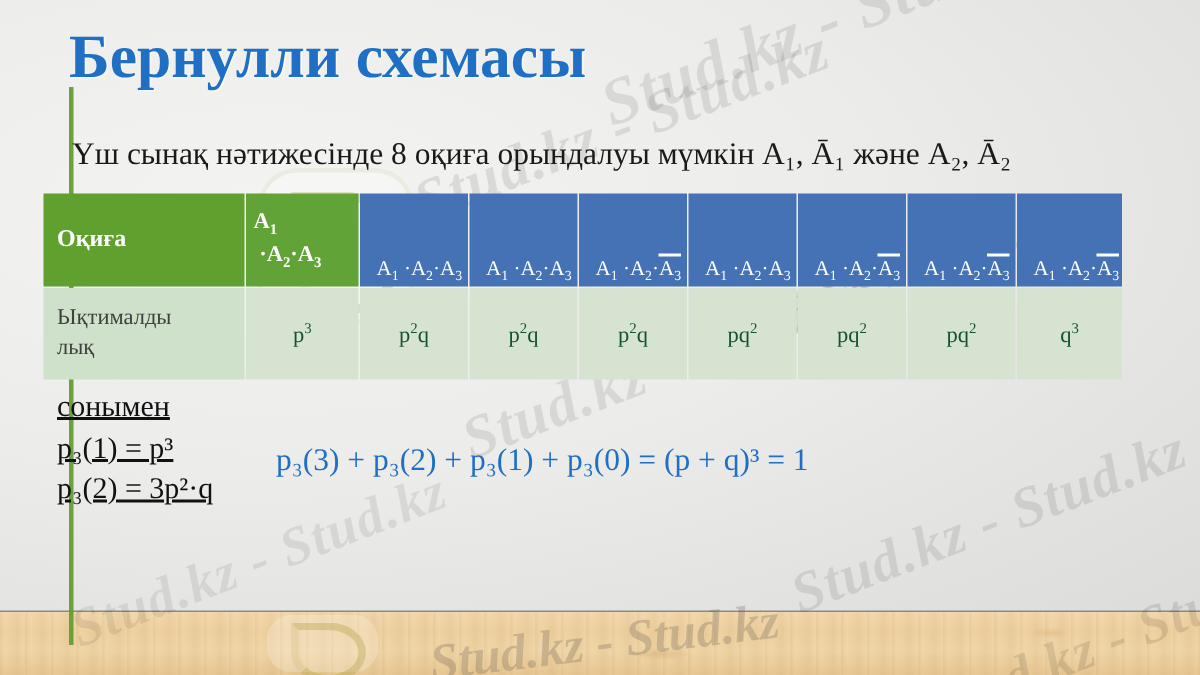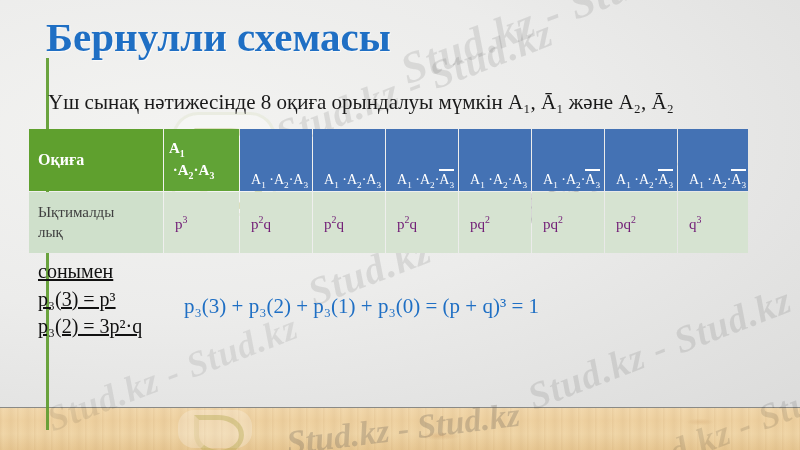--- a/index.html
+++ b/index.html
@@ -156,23 +156,24 @@
     background: #CFE0CB;
     color: #404040;
     font-size: 15px;
     height: 54px;
     text-align: left;
     padding-left: 9px !important;
     line-height: 1.3;
   }
   .d-val {
     background: #D6E3D1;
-    color: #701a75;
+    color: #14532d;
     font-size: 15px;
     height: 54px;
+    text-align: center;
     vertical-align: top;
     padding-top: 5px !important;
   }
   sup, sub {
     font-size: 0.66em;
     line-height: 0;
   }
   .ovl {
     position: relative;
     display: inline-block;
@@ -332,19 +333,19 @@
           <td class="d-val" id="pb-5">pq<sup>2</sup></td>
           <td class="d-val" id="pb-6">pq<sup>2</sup></td>
           <td class="d-val" id="pb-7">q<sup>3</sup></td>
         </tr>
       </tbody>
     </table>
   </div>
 
   <div class="lower">
     <div>сонымен</div>
-    <div>p₃(3) = p³</div>
+    <div>p₃(1) = p³</div>
     <div>p₃(2) = 3p²·q</div>
   </div>
 
   <div class="formula">p₃(3) + p₃(2) + p₃(1) + p₃(0) = (p + q)³ = 1</div>
 
 </div>
 
 </body></html>

